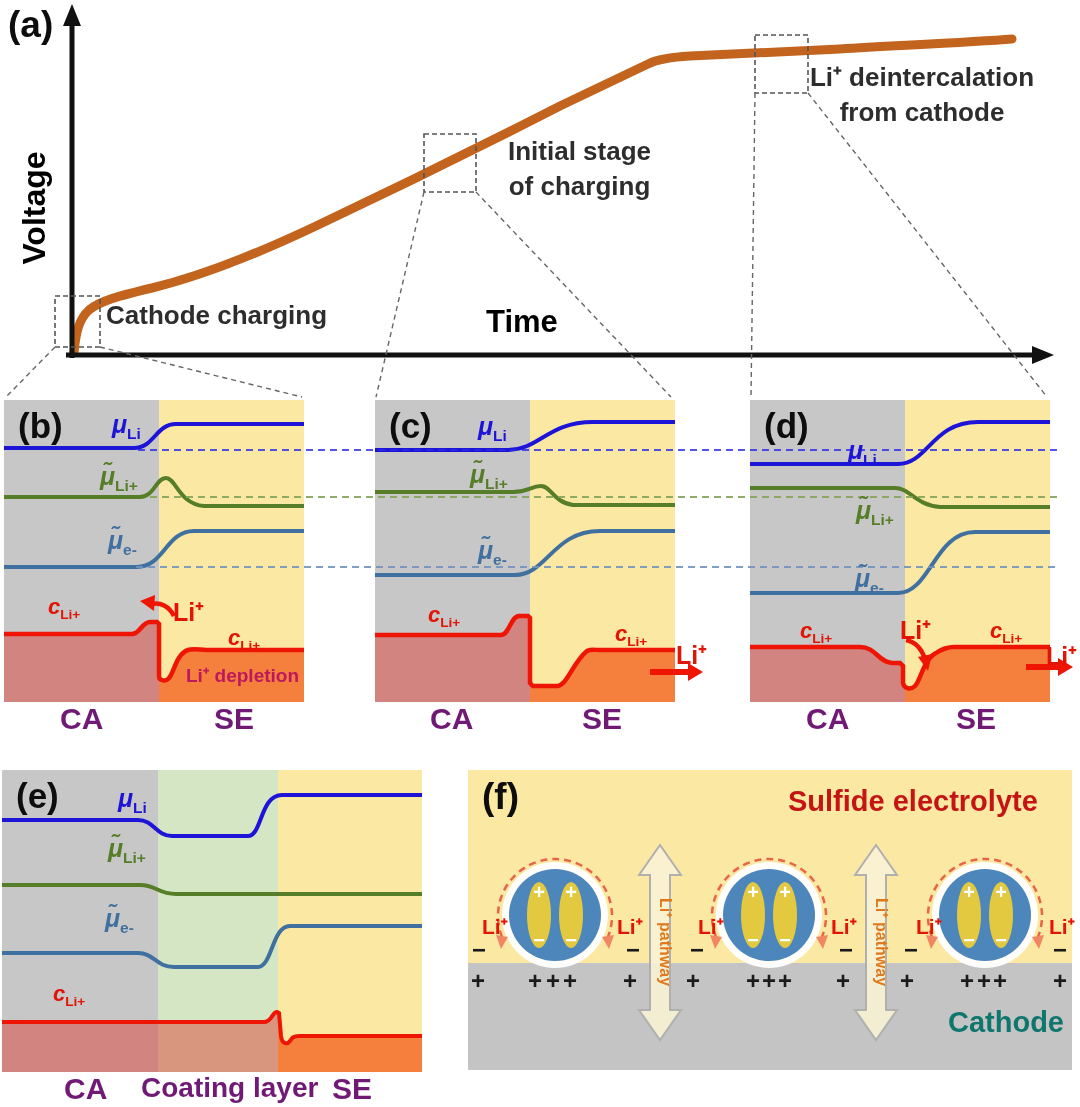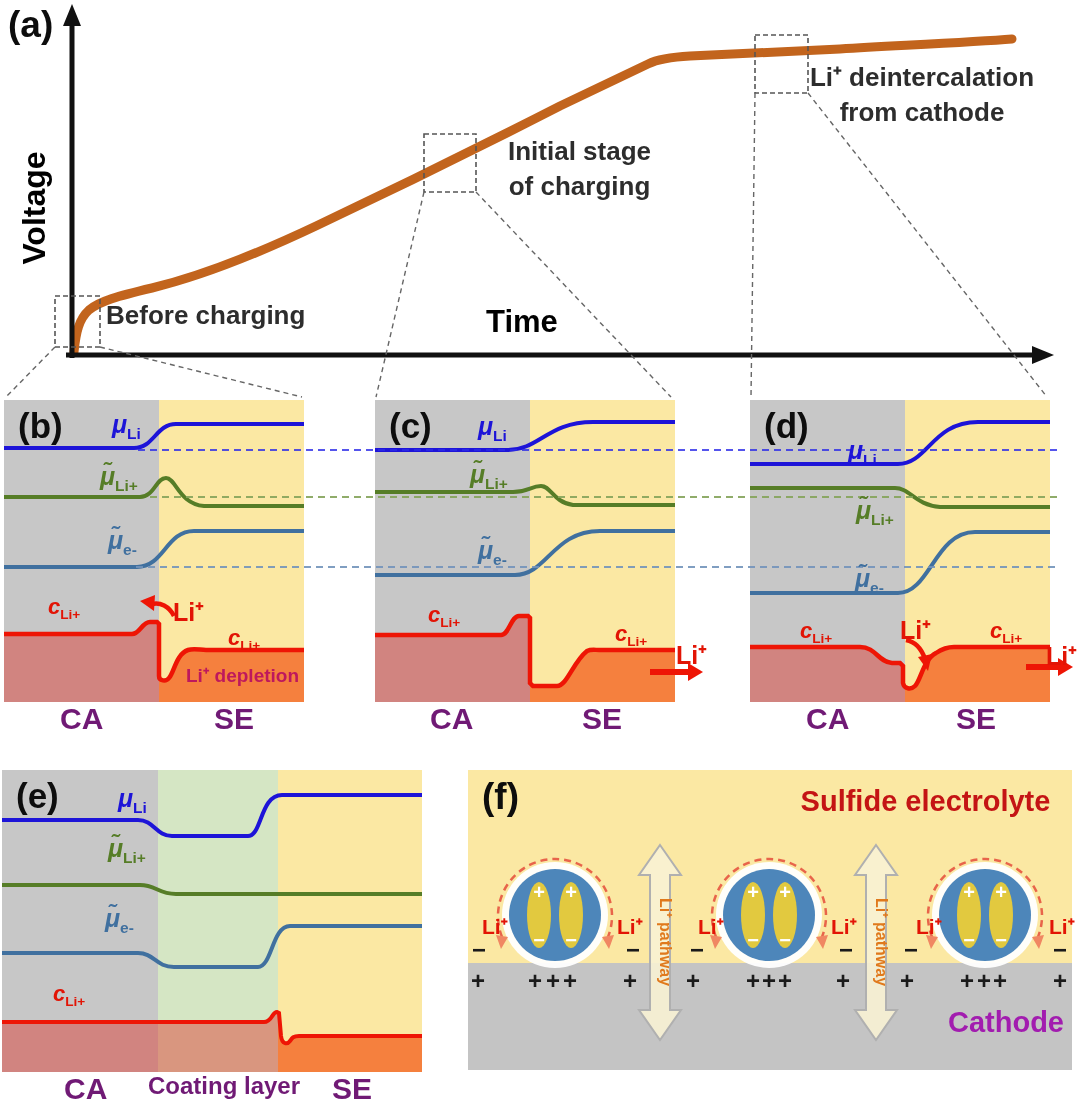--- a/index.html
+++ b/index.html
@@ -34,21 +34,21 @@
     <line x1="100" y1="347" x2="302" y2="397"></line>
     <line x1="424" y1="192" x2="376" y2="397"></line>
     <line x1="476" y1="192" x2="671" y2="397"></line>
     <line x1="755" y1="93" x2="751" y2="397"></line>
     <line x1="808" y1="93" x2="1047" y2="397"></line>
   </g>
 </svg>
 <span class="t pl" style="left:8px;top:6px;font-size:37px">(a)</span>
 <span class="t" style="left:-38px;top:192px;font-size:32px;color:#000;transform:rotate(-90deg);width:144px;text-align:center">Voltage</span>
 <span class="t" style="left:486px;top:306px;font-size:31px;color:#000">Time</span>
-<span class="t" style="left:106px;top:302px;font-size:26px;color:#2d2d2d">Before charging</span>
+<span class="t" style="left:106px;top:302px;font-size:26px;color:#2d2d2d">Cathode charging</span>
 <div class="ann" style="left:806px;top:60px;width:232px"><span>Li⁺ deintercalation</span><br><span>from cathode</span></div>
 <div class="ann" style="left:492px;top:134px;width:175px"><span>Initial stage</span><br><span>of charging</span></div>
 
 <svg style="left:4px;top:400px" width="300" height="302" viewBox="0 0 300 302">
   <defs>
     <clipPath id="bCA">
           <rect x="0" y="0" width="155" height="302"></rect>
         </clipPath>
     <clipPath id="bSE">
           <rect x="155" y="0" width="145" height="302"></rect>
@@ -157,21 +157,21 @@
   <path d="M0,115 H138 C154,115 156,124 174,124 H420" fill="none" stroke="#567d27" stroke-width="4"></path>
   <path d="M0,183 H136 C152,183 154,197 172,197 H256 C270,197 270,156 288,156 H420" fill="none" stroke="#40709f" stroke-width="4"></path>
   <path d="M0,252 H262 C270,252 270,242 275,242 L277,243 L279,266 C280,274 285,275 288,271 C290,268 291,266 297,266 H420" fill="none" stroke="#ee1505" stroke-width="4"></path>
 </svg>
 <span class="t pl" style="left:16px;top:778px">(e)</span>
 <span class="t cl" style="left:118px;top:786px;color:#1d14d8"><i>μ</i><sub>Li</sub></span>
 <span class="t cl" style="left:108px;top:836px;color:#567d27"><i>μ̃</i><sub>Li+</sub></span>
 <span class="t cl" style="left:105px;top:906px;color:#40709f"><i>μ̃</i><sub>e-</sub></span>
 <span class="t" style="left:53px;top:983px;color:#e21405;font-size:22px"><i>c</i><sub>Li+</sub></span>
 <span class="t region" style="left:64px;top:1074px">CA</span>
-<span class="t region" style="left:148px;top:1074px;font-size:24px">Coating layer</span>
+<span class="t region" style="left:141px;top:1074px;font-size:28px">Coating layer</span>
 <span class="t region" style="left:332px;top:1074px">SE</span>
 
 <svg style="left:468px;top:770px" width="604" height="300" viewBox="0 0 604 300">
   <rect x="0" y="0" width="604" height="193" fill="#fbe8a3"></rect>
   <rect x="0" y="193" width="604" height="107" fill="#c4c4c4"></rect>
 
   <g>
     <circle cx="87" cy="145" r="53" fill="#fff" opacity="0.95"></circle>
     <circle cx="87" cy="145" r="46" fill="#4d86ba"></circle>
     <ellipse cx="71" cy="145" rx="12" ry="33" fill="#e2c93f"></ellipse>
@@ -248,22 +248,22 @@
     <text x="317" y="219">+</text>
     <text x="375" y="219">+</text>
     <text x="439" y="219">+</text>
     <text x="499" y="219">+</text>
     <text x="516" y="219">+</text>
     <text x="532" y="219">+</text>
     <text x="592" y="219">+</text>
   </g>
 </svg>
 <span class="t pl" style="left:482px;top:778px;font-size:37px">(f)</span>
-<span class="t" style="left:788px;top:787px;font-size:29px;color:#c41414;width:275px;text-align:center">Sulfide electrolyte</span>
-<span class="t" style="left:948px;top:1008px;font-size:29px;color:#a21caf">Cathode</span>
+<span class="t" style="left:788px;top:787px;font-size:29px;color:#c41414;width:275px;text-align:left">Sulfide electrolyte</span>
+<span class="t" style="left:948px;top:1008px;font-size:29px;color:#0f766e">Cathode</span>
 
 <svg class="ov" style="left:0;top:0;pointer-events:none" width="1080" height="1107" viewBox="0 0 1080 1107">
   <line x1="138" y1="450" x2="1060" y2="450" stroke="#2a2ae8" stroke-width="2" stroke-dasharray="7 5" opacity="0.8"></line>
   <line x1="150" y1="497" x2="1060" y2="497" stroke="#85a45a" stroke-width="2" stroke-dasharray="7 5" opacity="0.9"></line>
   <line x1="136" y1="567" x2="1060" y2="567" stroke="#7394bb" stroke-width="2" stroke-dasharray="7 5" opacity="0.9"></line>
   <g>
     <line x1="650" y1="672" x2="688" y2="672" stroke="#ee1505" stroke-width="6"></line>
     <polygon points="688,663 688,681 703,672" fill="#ee1505"></polygon>
   </g>
   <g>

